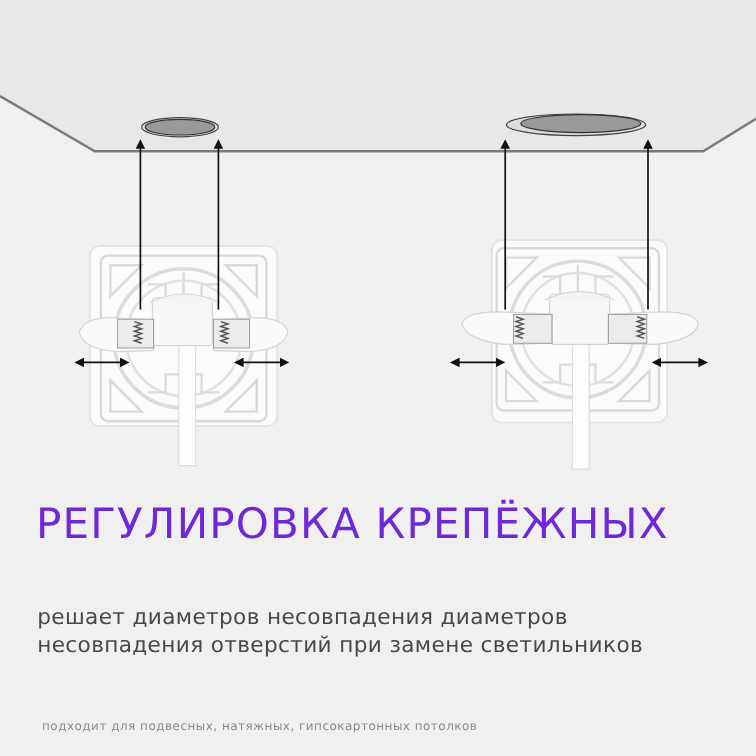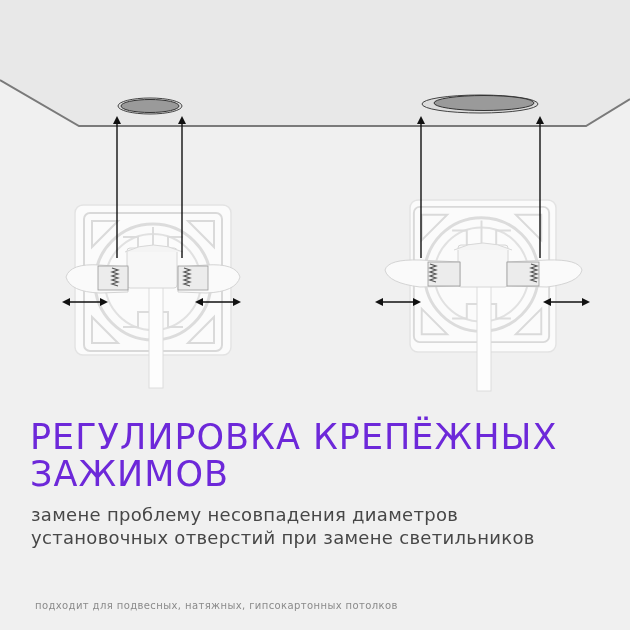--- a/index.html
+++ b/index.html
@@ -104,21 +104,20 @@
   <g stroke="#111" stroke-width="1.4">
     <line x1="64" y1="302" x2="106" y2="302" marker-start="url(#ah)" marker-end="url(#ah)"></line>
     <line x1="197" y1="302" x2="239" y2="302" marker-start="url(#ah)" marker-end="url(#ah)"></line>
     <line x1="377" y1="302" x2="419" y2="302" marker-start="url(#ah)" marker-end="url(#ah)"></line>
     <line x1="545" y1="302" x2="588" y2="302" marker-start="url(#ah)" marker-end="url(#ah)"></line>
   </g>
 </svg>
 
 <h1 class="title">
   <span>РЕГУЛИРОВКА КРЕПЁЖНЫХ</span>
-  <span>ЗАЖИМОВ</span>
 </h1>
 
 <p class="subtitle">
-  <span>замене проблему несовпадения диаметров</span>
-  <span>установочных отверстий при замене светильников</span>
+  <span>решает диаметров несовпадения диаметров</span>
+  <span>несовпадения отверстий при замене светильников</span>
 </p>
 
 <p class="footnote">подходит для подвесных, натяжных, гипсокартонных потолков</p>
 
 </body></html>

